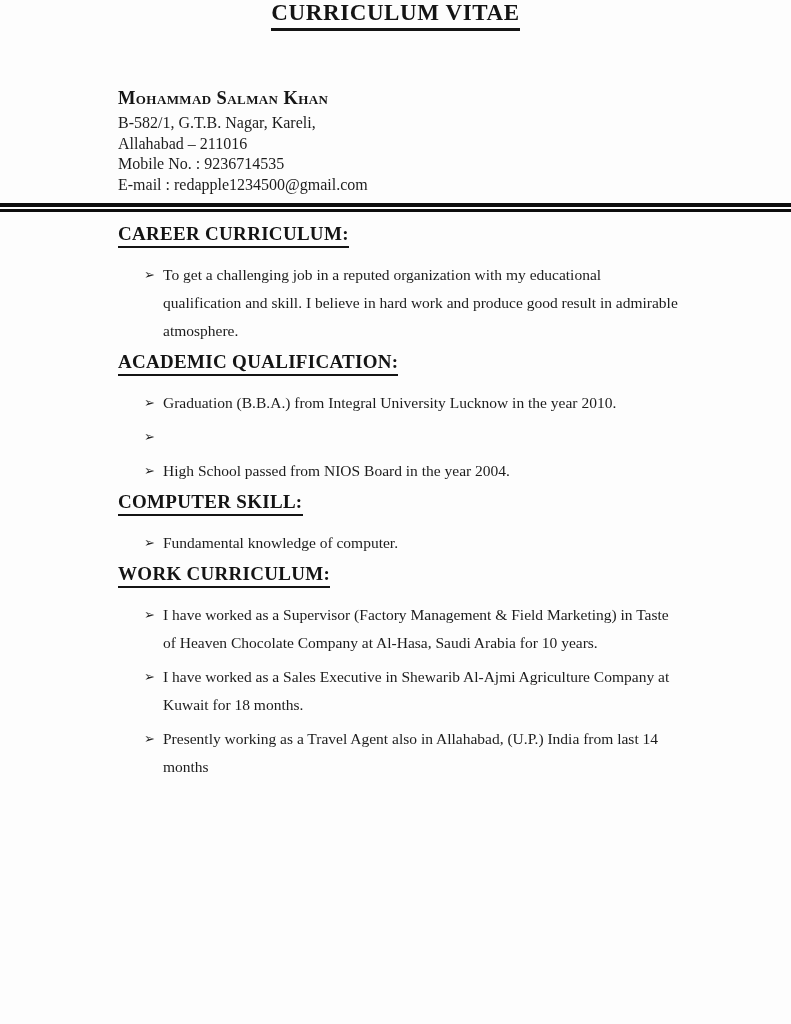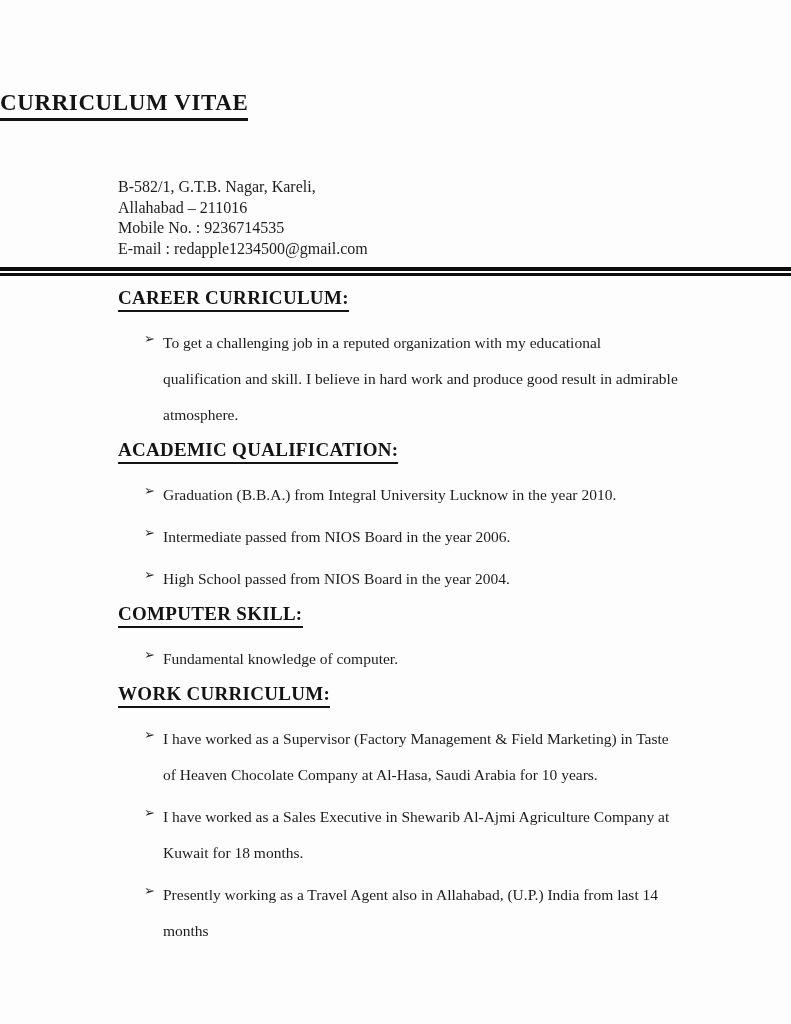--- a/index.html
+++ b/index.html
@@ -11,21 +11,21 @@
     -webkit-font-smoothing: antialiased;
   }
   .page {
     position: relative;
     width: 791px;
     height: 1024px;
     overflow: hidden;
     background: #fdfdfd;
   }
   .title-wrap {
-    padding-top: 90px;
+    text-align: center;
   }
   .doc-title {
     display: inline-block;
     font-size: 23px;
     font-weight: bold;
     letter-spacing: 0.6px;
     color: #141414;
     border-bottom: 3px solid #141414;
     padding-bottom: 2px;
   }
@@ -71,34 +71,35 @@
   }
   .bullet .marker {
     flex: 0 0 19px;
     font-size: 13px;
     line-height: 28px;
     color: #222;
   }
   .bullet .bullet-text {
     max-width: 515px;
     font-size: 15.5px;
-    line-height: 36px;
+    line-height: 28px;
     color: #1c1c1c;
   }
 </style>
 </head>
 <body>
 
 <div class="page">
 
   <div class="title-wrap">
     <span class="doc-title">CURRICULUM VITAE</span>
   </div>
 
   <div class="contact">
+    <div class="name">Mohammad Salman Khan</div>
     <div class="contact-line">B-582/1, G.T.B. Nagar, Kareli,</div>
     <div class="contact-line">Allahabad – 211016</div>
     <div class="contact-line">Mobile No. : 9236714535</div>
     <div class="contact-line">E-mail : redapple1234500@gmail.com</div>
   </div>
 
   <div class="double-rule"></div>
 
   <div class="sections">
 
@@ -114,21 +115,20 @@
 
     <section class="sec">
       <span class="sec-heading">ACADEMIC QUALIFICATION:</span>
       <div class="bullets">
         <div class="bullet">
           <span class="marker">➢</span>
           <p class="bullet-text">Graduation (B.B.A.) from Integral University Lucknow in the year 2010.</p>
         </div>
         <div class="bullet">
           <span class="marker">➢</span>
-          <p class="bullet-text">Intermediate passed from NIOS Board in the year 2006.</p>
         </div>
         <div class="bullet">
           <span class="marker">➢</span>
           <p class="bullet-text">High School passed from NIOS Board in the year 2004.</p>
         </div>
       </div>
     </section>
 
     <section class="sec">
       <span class="sec-heading">COMPUTER SKILL:</span>

